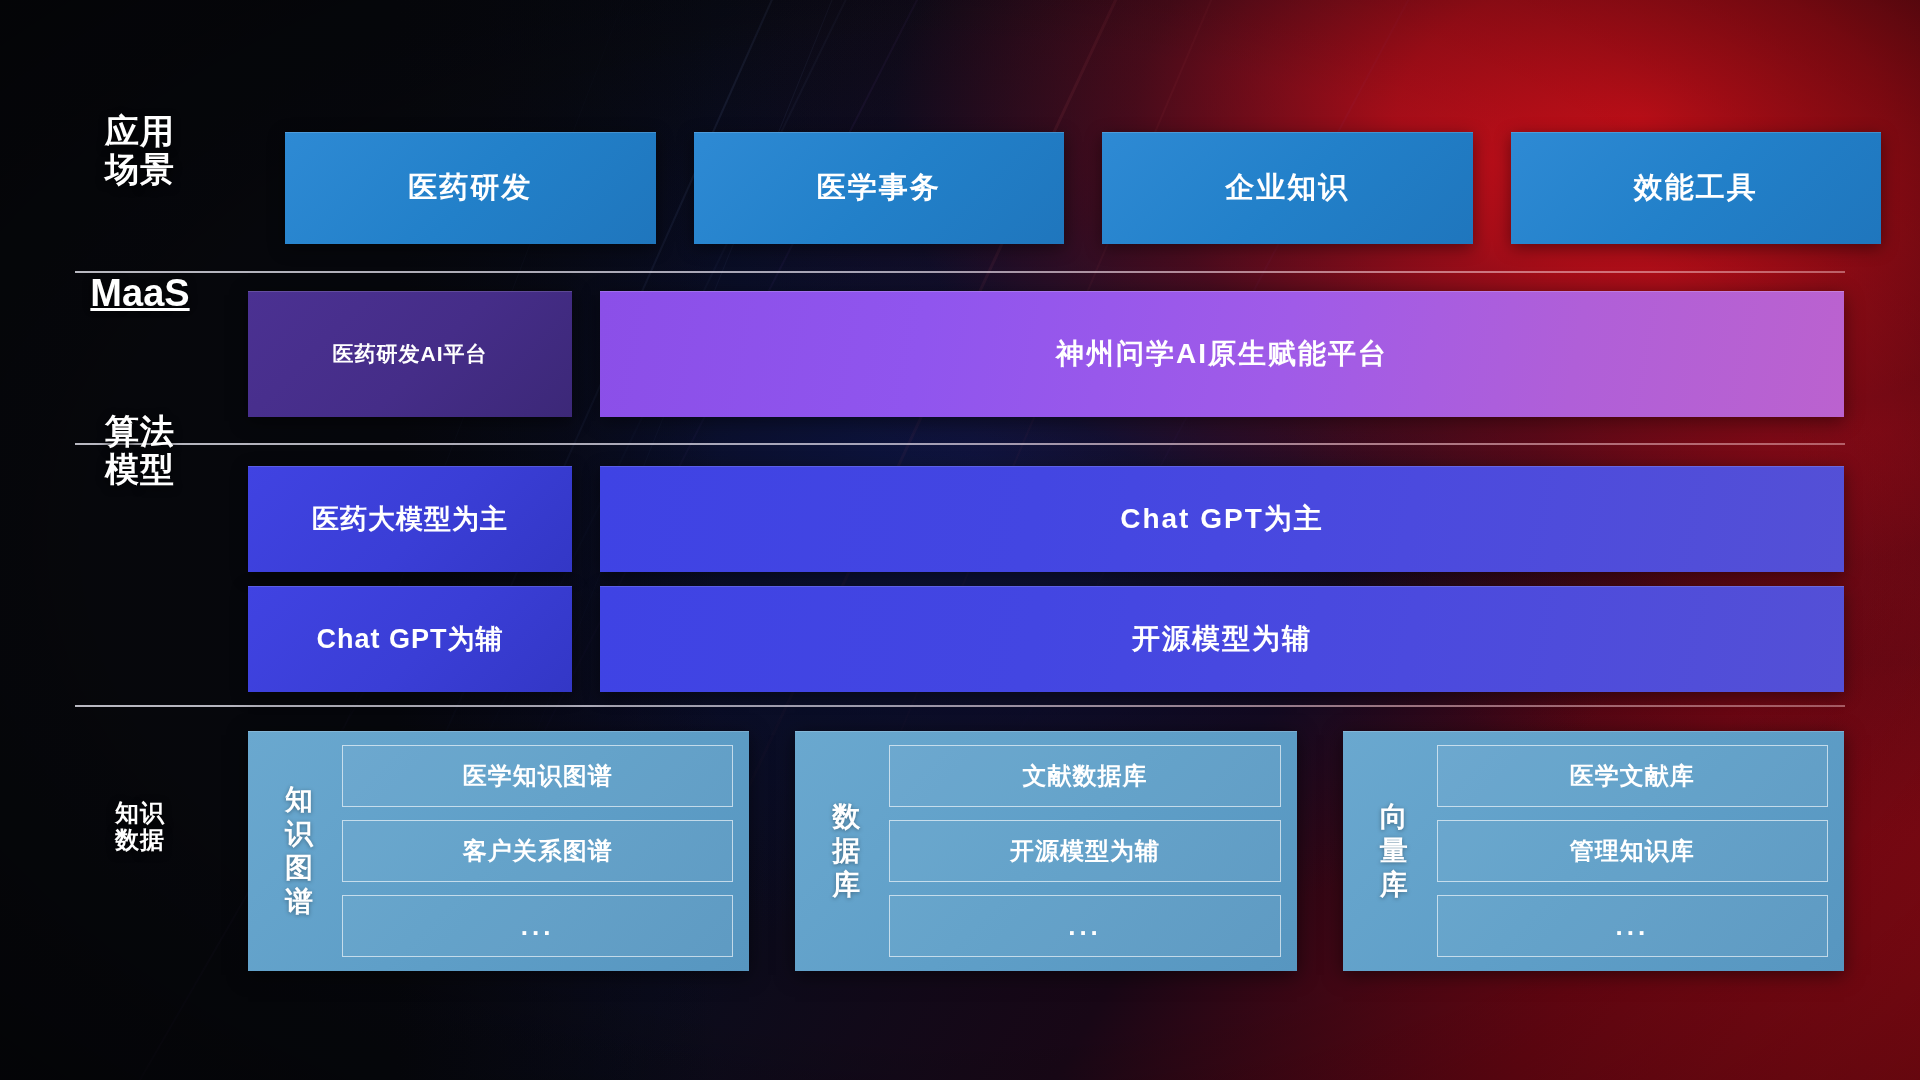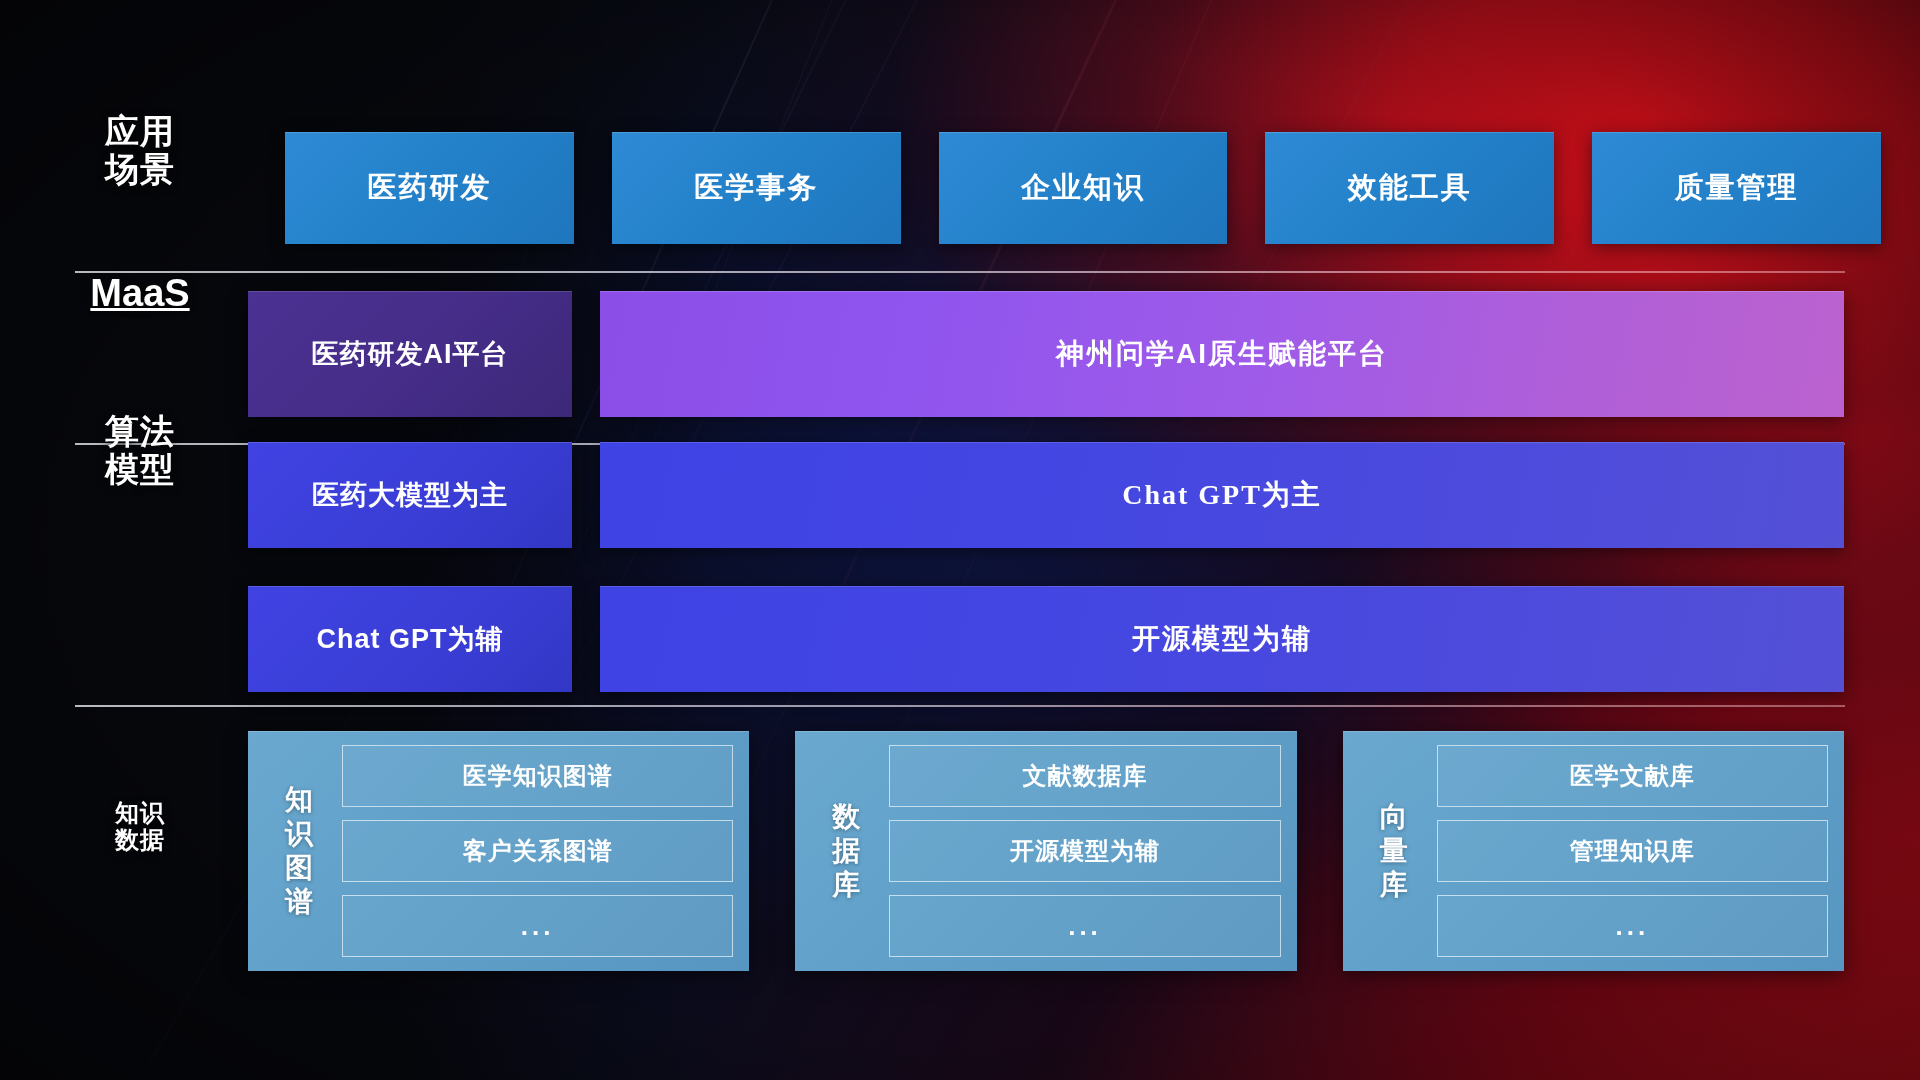--- a/index.html
+++ b/index.html
@@ -64,21 +64,21 @@
     background:linear-gradient(135deg, #2e8ad4 0%, #2280c9 52%, #1f76bd 100%);
     color:#fff; font-size:29px; font-weight:bold; letter-spacing:2px;
     box-shadow:0 4px 16px rgba(0,0,0,.45), inset 0 1px 0 rgba(255,255,255,.16);
   }
 
   
   #maas-left {
     position:absolute; left:248px; top:291px; width:324px; height:126px;
     display:flex; align-items:center; justify-content:center;
     background:linear-gradient(135deg, #4b3192 0%, #452d88 55%, #3c2878 100%);
-    color:#fff; font-size:27px; font-weight:bold; letter-spacing:1px;
+    color:#fff; font-size:21px; font-weight:bold; letter-spacing:1px;
     box-shadow:0 4px 16px rgba(0,0,0,.5), inset 0 1px 0 rgba(255,255,255,.14);
   }
   #maas-platform {
     position:absolute; left:600px; top:291px; width:1244px; height:126px;
     display:flex; align-items:center; justify-content:center;
     background:linear-gradient(100deg, #8b4fe8 0%, #9055ee 26%, #a05be8 55%, #b05fd8 78%, #bb62cf 100%);
     color:#fff; font-size:28px; font-weight:bold; letter-spacing:2px;
     box-shadow:0 4px 18px rgba(0,0,0,.45), inset 0 1px 0 rgba(255,255,255,.18);
   }
 
@@ -90,21 +90,21 @@
     color:#fff; font-size:27px; font-weight:bold; letter-spacing:1px;
     box-shadow:0 4px 16px rgba(0,0,0,.45), inset 0 1px 0 rgba(255,255,255,.14);
   }
   .algo-wide {
     position:absolute; left:600px; width:1244px; height:106px;
     display:flex; align-items:center; justify-content:center;
     background:linear-gradient(100deg, #3f43e4 0%, #4346e2 35%, #4b4ade 65%, #5450d6 100%);
     color:#fff; font-size:28px; font-weight:bold; letter-spacing:2px;
     box-shadow:0 4px 16px rgba(0,0,0,.45), inset 0 1px 0 rgba(255,255,255,.14);
   }
-  #algo-l1, #algo-w1 { top:442px;font-family:Liberation Serif, serif; }
+  #algo-l1, #algo-w1 { top:466px; }
   #algo-l2, #algo-w2 { top:586px; }
 
   
   #row-knowledge { position:absolute; left:248px; top:731px; width:1596px; height:240px;
                    display:flex; gap:46px; }
   .kn-panel {
     flex:1; display:flex; align-items:stretch;
     background:linear-gradient(135deg, #6aa8cf 0%, #5f9fc8 50%, #5796c0 100%);
     padding:14px 16px 14px 14px;
     box-shadow:0 4px 18px rgba(0,0,0,.5), inset 0 1px 0 rgba(255,255,255,.18);
@@ -165,21 +165,20 @@
   <div class="row-label" id="lbl-know" style="top:800px; font-size:24px;">
     <div>知识</div>
     <div>数据</div>
   </div>
 
   <div id="row-apps">
     <div class="app-box">医药研发</div>
     <div class="app-box">医学事务</div>
     <div class="app-box">企业知识</div>
     <div class="app-box">效能工具</div>
-    <div class="app-box">质量管理</div>
   </div>
 
   <div id="maas-left">医药研发AI平台</div>
   <div id="maas-platform">神州问学AI原生赋能平台</div>
 
   <div class="algo-left" id="algo-l1">医药大模型为主</div>
   <div class="algo-wide" id="algo-w1">Chat GPT为主</div>
   <div class="algo-left" id="algo-l2">Chat GPT为辅</div>
   <div class="algo-wide" id="algo-w2">开源模型为辅</div>
 

